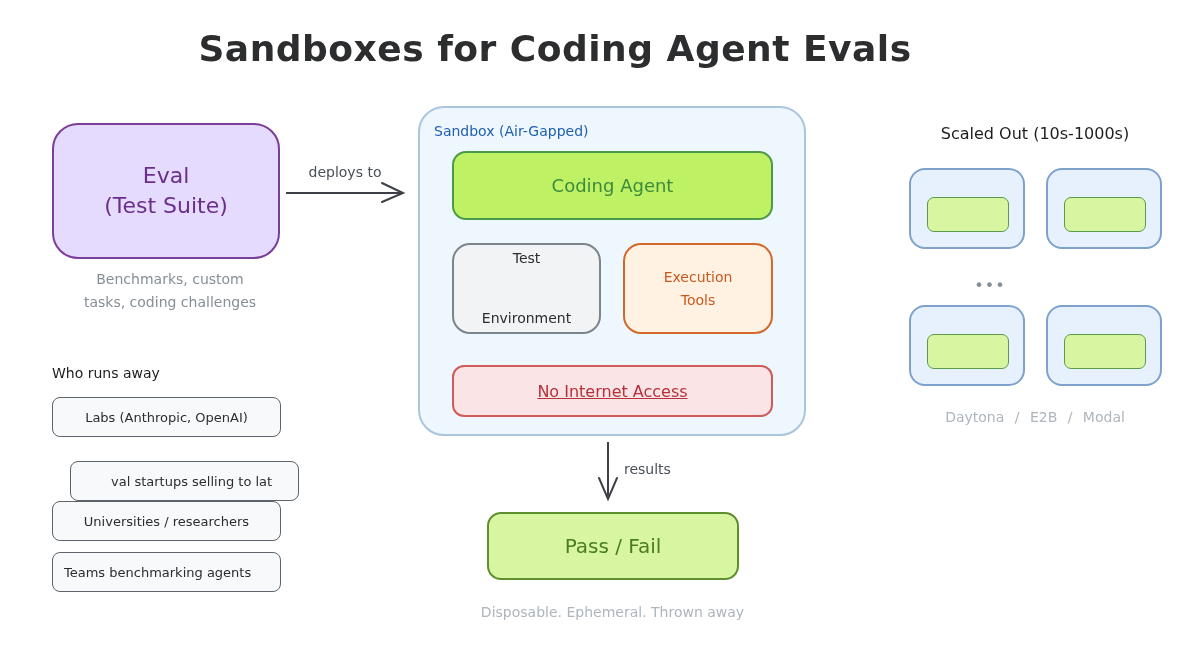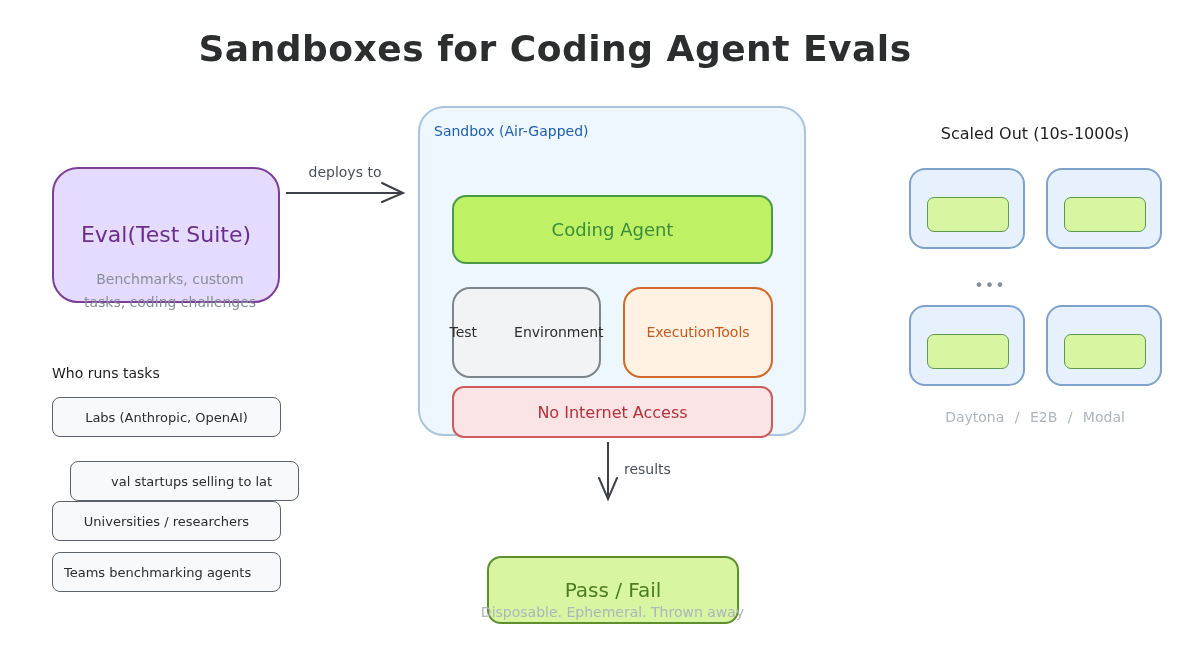--- a/index.html
+++ b/index.html
@@ -11,25 +11,24 @@
       width: 1199px;
       height: 658px;
       position: relative;
       overflow: hidden;
       font-family: "DejaVu Sans", sans-serif;
       color: #1e1e1e;
     }
     .abs { position: absolute; box-sizing: border-box; }
     .center-text {
       display: flex;
-      flex-direction: row;
+      flex-direction: column;
       align-items: center;
       justify-content: center;
       text-align: center;
-      margin-top: 44px;
     }
 
     
     #title {
       left: 0; top: 28px; width: 1110px;
       text-align: center;
       font-size: 36px;
       letter-spacing: 0.5px;
       color: #2b2d2f;
       font-weight: bold;
@@ -94,26 +93,27 @@
     #exec-tools {
       left: 623px; top: 243px; width: 150px; height: 91px;
       background: #fff2e3;
       border: 2.5px solid #d2692a;
       border-radius: 18px;
       color: #c9581c;
       font-size: 14px;
       line-height: 23px;
     }
     #no-internet {
-      left: 452px; top: 342px; width: 321px; height: 52px;
+      left: 452px; top: 365px; width: 321px; height: 52px;
       background: #fbe4e6;
       border: 2.5px solid #cf5b5b;
       border-radius: 12px;
       color: #b5313a;
       font-size: 16px;
+      text-decoration: underline;
     }
 
     
     #results-arrow { left: 596px; top: 440px; width: 30px; height: 62px; }
     #results-label {
       left: 624px; top: 461px;
       font-size: 14px; color: #495057;
     }
 
     
@@ -241,21 +241,21 @@
   <line x1="12" y1="2" x2="12" y2="58" stroke="#3d4147" stroke-width="2"></line>
   <polyline points="3,38 12,59 21,38" fill="none" stroke="#3d4147" stroke-width="2" stroke-linecap="round"></polyline>
 </svg>
 <div id="results-label" class="abs">results</div>
 
 <div id="pass-fail" class="abs center-text">
   <span>Pass / Fail</span>
 </div>
 <div id="disposable" class="abs">Disposable. Ephemeral. Thrown away</div>
 
-<div id="who-title" class="abs">Who runs tasks</div>
+<div id="who-title" class="abs">Who runs away</div>
 <div id="who-0" class="abs who-item">
   <span>Labs (Anthropic, OpenAI)</span>
 </div>
 <div id="who-1" class="abs who-item">
   <span>val startups selling to lat</span>
 </div>
 <div id="who-2" class="abs who-item">
   <span>Universities / researchers</span>
 </div>
 <div id="who-3" class="abs who-item">

